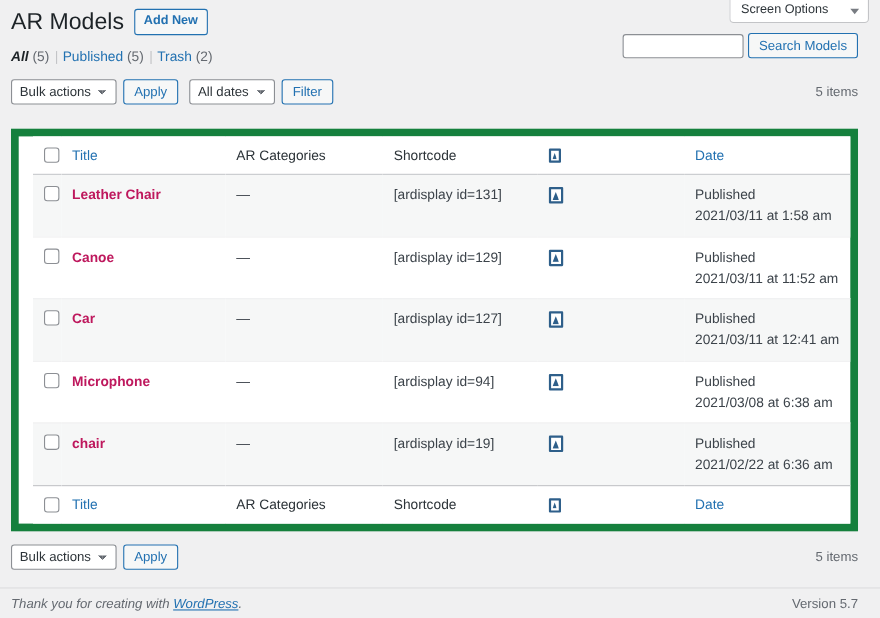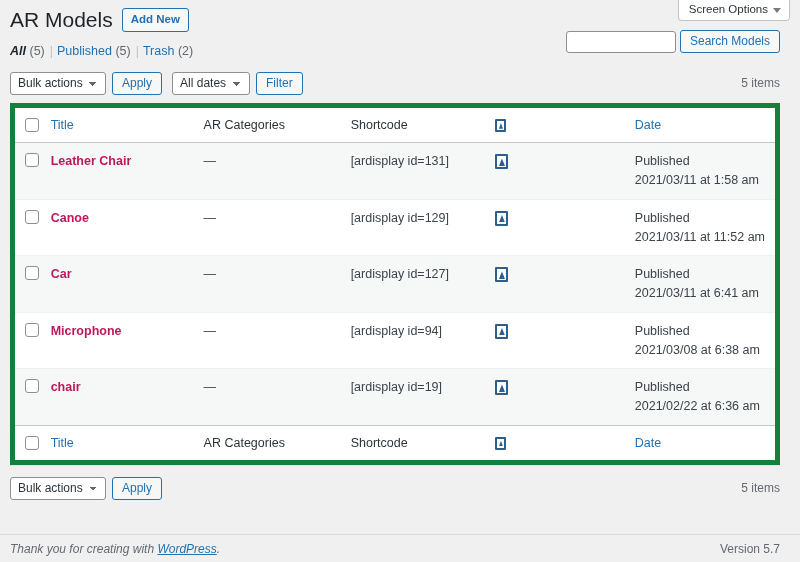--- a/index.html
+++ b/index.html
@@ -18,21 +18,21 @@
 
   
   .screen-meta-links {
     position: absolute;
     top: 0; right: 10px;
     height: 14px;
   }
   .screen-options-tab {
     display: inline-flex;
     align-items: center;
-    gap: 5px;
+    gap: 20px;
     background: #fff;
     border: 1px solid #c3c4c7;
     border-top: none;
     border-radius: 0 0 4px 4px;
     padding: 3px 8px 4px 10px;
     font-size: 11.5px;
     color: #2c3338;
     line-height: 1.1;
     box-shadow: none;
     cursor: pointer;
@@ -171,25 +171,26 @@
     right: 0;
     font-size: 12px;
     color: #646970;
   }
 
   
   table.wp-list-table {
     width: 100%;
     border-collapse: separate;
     border-spacing: 0;
-    border: 5px solid #15803d;
+    border: 7px solid #15803d;
     background: #fff;
     box-shadow: 0 1px 1px rgba(0,0,0,.04);
     font-size: 12.5px;
-    margin-top: 4px;
+    margin-top: 18px;
+    padding-left: 13px;
   }
   table.wp-list-table thead th,
   table.wp-list-table tfoot th {
     background: #fff;
     text-align: left;
     font-weight: 400;
     color: #2c3338;
     padding: 9px 10px;
     vertical-align: middle;
     line-height: 1.3;
@@ -385,21 +386,21 @@
           <td class="column-title">
             <a class="row-title">Car</a>
           </td>
           <td>—</td>
           <td>[ardisplay id=127]</td>
           <td>
             <span class="ar-icon"></span>
           </td>
           <td class="date-line">
             <span class="date-status">Published</span>
-            <span>2021/03/11 at 6:41 am</span>
+            <span>2021/03/11 at 12:41 am</span>
           </td>
         </tr>
         <tr>
           <td class="col-cb">
             <input type="checkbox" class="wp-cb" style="">
           </td>
           <td class="column-title">
             <a class="row-title">Microphone</a>
           </td>
           <td>—</td>

